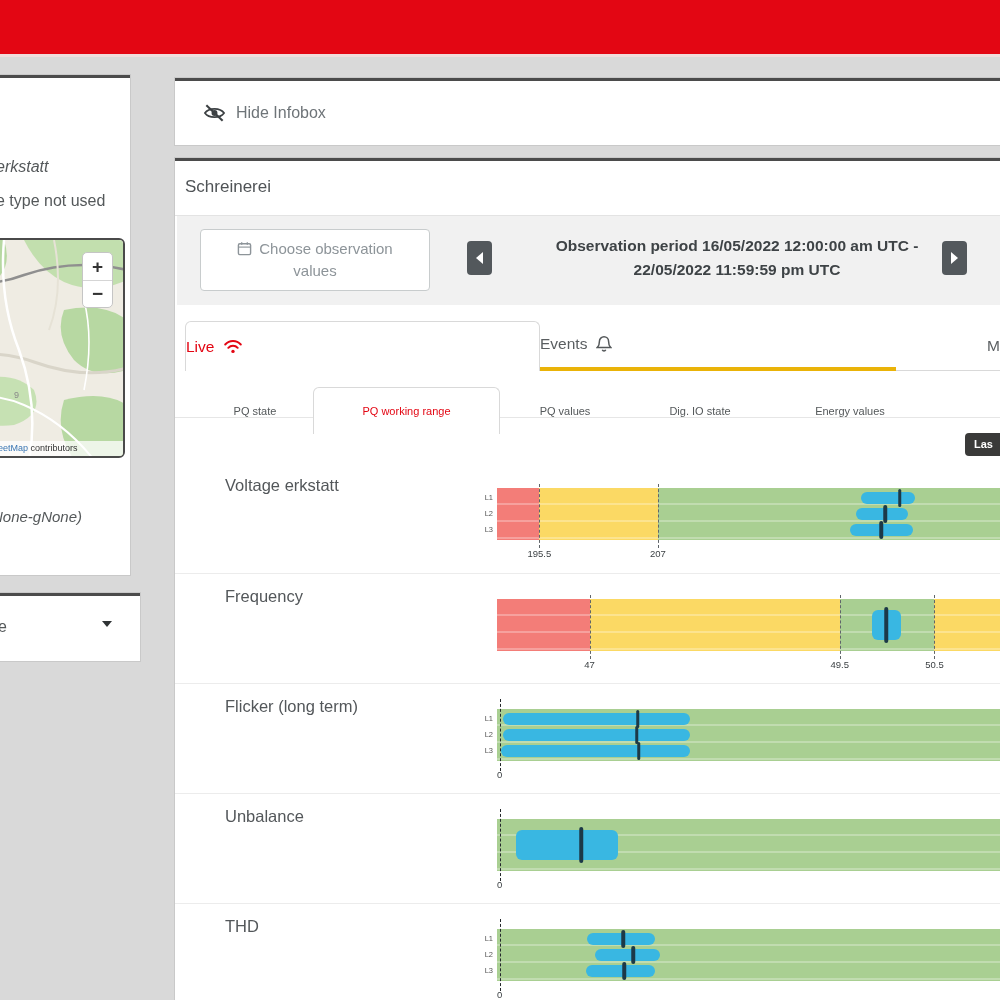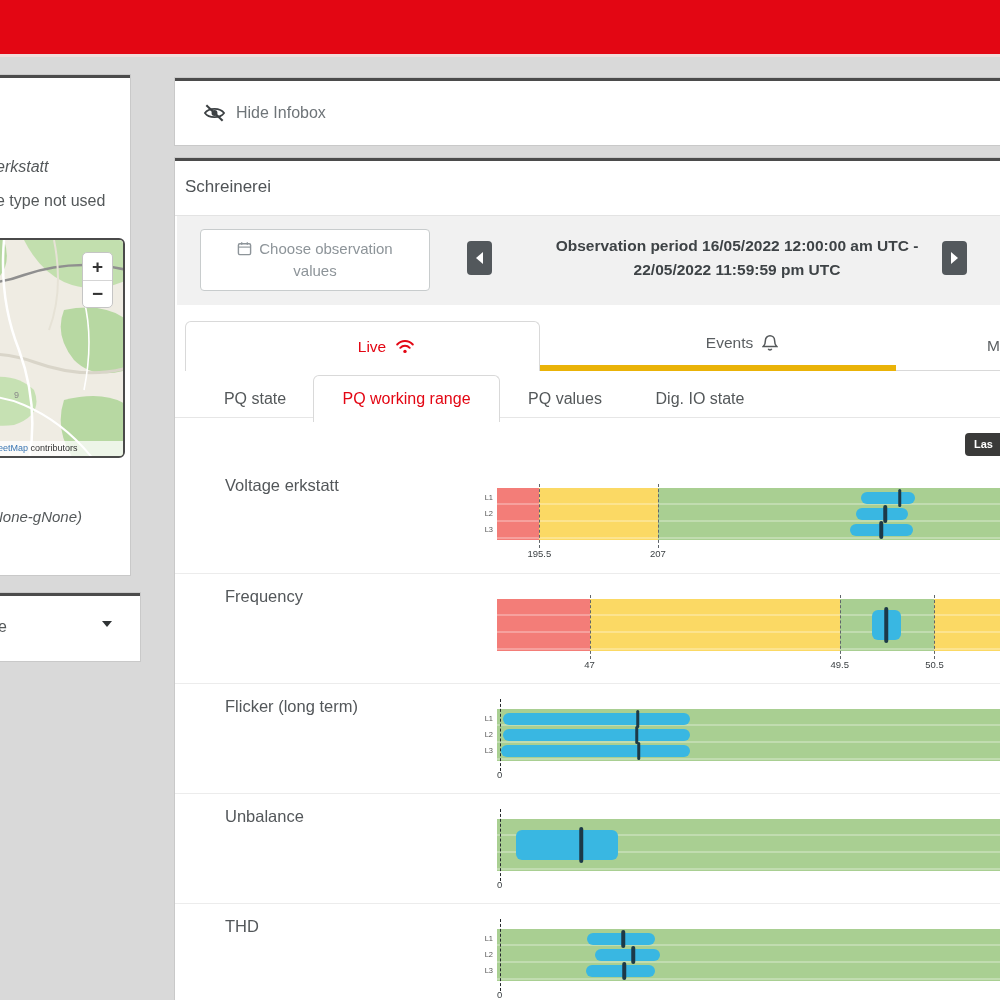--- a/index.html
+++ b/index.html
@@ -54,32 +54,32 @@
   .choose-btn .cal { display:inline-block; vertical-align:-2px; margin-right:7px; }
   .nav-btn { position:absolute; top:25px; width:25px; height:34px; background:#53585c; border-radius:4px;
     display:flex; align-items:center; justify-content:center; cursor:pointer; }
   .nav-btn.prev { left:290px; } .nav-btn.next { left:765px; }
   .tri-l { width:0;height:0;border-top:6px solid transparent;border-bottom:6px solid transparent;border-right:7px solid #fff; }
   .tri-r { width:0;height:0;border-top:6px solid transparent;border-bottom:6px solid transparent;border-left:7px solid #fff; }
   .obs-text { position:absolute; left:350px; width:420px; top:18px; text-align:center;
     font-size:15.5px; font-weight:600; color:#3e4346; line-height:1.55; }
 
   .tabs-row { position:absolute; left:0; right:0; top:160px; height:50px; }
-  .tab { position:absolute; top:0; height:50px; display:flex; align-items:center; justify-content:center;
-    gap:9px; font-size:15.5px; color:#5a5e61; cursor:pointer;padding-left:48px; }
+  .tab { position:absolute; top:0; height:50px; display:flex; align-items:center; justify-content:flex-start;
+    gap:9px; font-size:15.5px; color:#5a5e61; cursor:pointer; }
   .tab.active { background:#fff; border:1px solid #d9d9d9; border-bottom:none; border-radius:6px 6px 0 0;
     color:var(--accent-red,#e30613); z-index:2; }
   .tab.live { left:10px; width:355px; }
-  .tab.events { left:365px; width:356px; border-bottom:6px solid #eab308; }
+  .tab.events { left:365px; width:356px; border-bottom:4px solid #eab308; }
   .tab.more { left:721px; right:0; border-bottom:1px solid #d9d9d9; justify-content:flex-start; padding-left:91px; }
 
   .subtabs-row { position:absolute; left:0; right:0; top:210px; height:47px; }
   .subtabs-row::after { content:""; position:absolute; left:0; right:0; bottom:0; border-bottom:1px solid #e6e6e6; }
-  .subtab { position:absolute; top:4px; height:47px; display:flex; align-items:center; justify-content:center;
-    font-size:16px; color:#54585a; cursor:pointer; z-index:1; }
+  .subtab { position:absolute; top:16px; height:47px; display:flex; align-items:center; justify-content:center;
+    font-size:11px; color:#54585a; cursor:pointer; z-index:1; }
   .subtab.s0 { left:35px;  width:90px; }
   .subtab.active { left:138px; width:187px; background:#fff; border:1px solid #d9d9d9; border-bottom:none;
     border-radius:6px 6px 0 0; color:var(--accent-red,#e30613); z-index:2; }
   .subtab.s2 { left:345px; width:90px; }
   .subtab.s3 { left:470px; width:110px; }
   .subtab.s4 { left:615px; width:120px; }
 
   .last-badge { position:absolute; left:790px; top:272px; width:150px; height:23px; background:#3a3a39;
     border-radius:4px; color:#fff; font-size:11px; font-weight:bold; line-height:23px; padding:0 9px; }
 
@@ -205,20 +205,21 @@
     <div class="tab more">
       <span>M</span>
     </div>
   </div>
 
   <div class="subtabs-row">
     <div class="subtab s0">PQ state</div>
     <div class="subtab s2">PQ values</div>
     <div class="subtab active">PQ working range</div>
     <div class="subtab s3">Dig. IO state</div>
+    <div class="subtab s4">Energy values</div>
   </div>
 
   <div class="last-badge">Las</div>
 
   <div class="charts">
       <div class="chart-section">
         <div class="chart-title">Voltage erkstatt</div>
         <div class="band">
           <div class="zone red" style="left: 0%; width: 8%;"></div>
           <div class="zone yellow" style="left: 8%; width: 22.4%;"></div>

